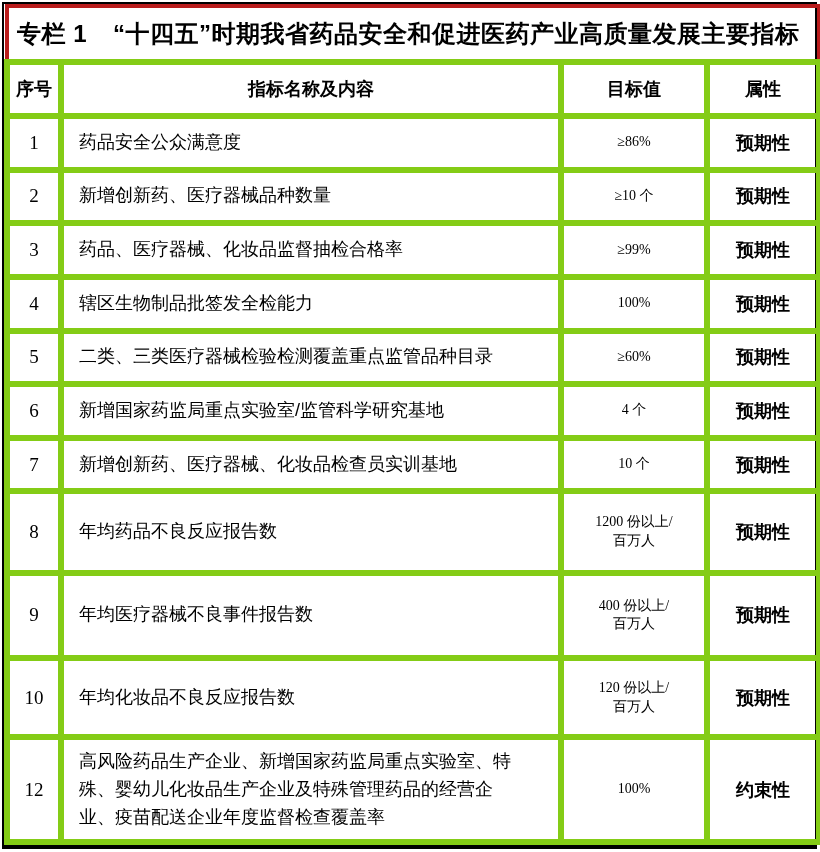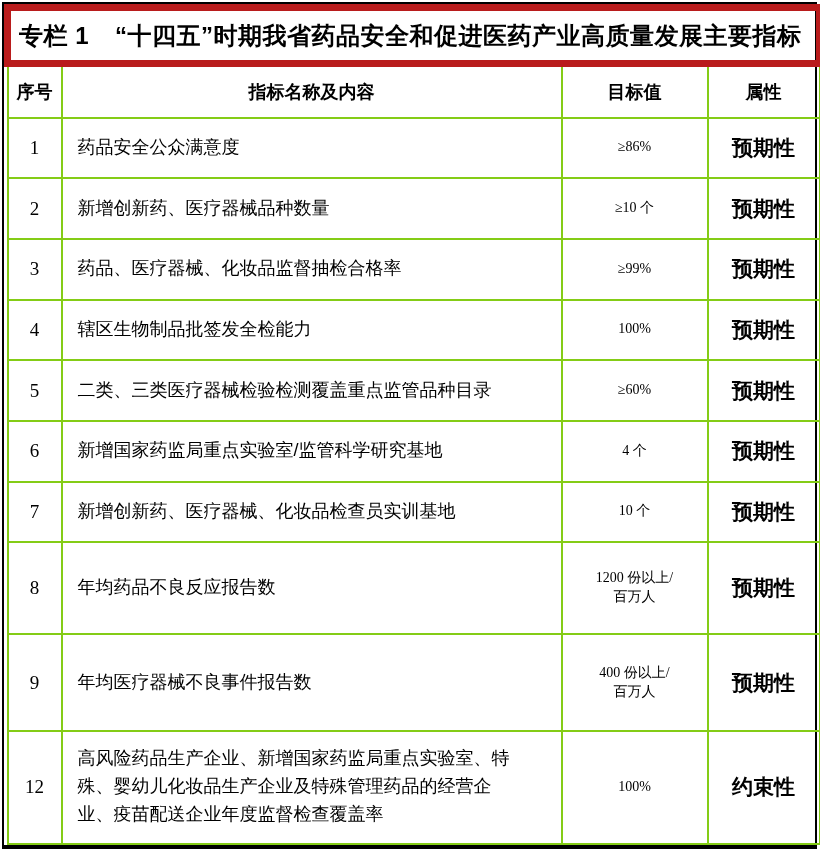--- a/index.html
+++ b/index.html
@@ -25,29 +25,29 @@
     border: 2px solid #000;
     border-bottom-width: 4px;
   }
   table.indicators {
     width: 100%;
     height: 100%;
     border-collapse: collapse;
     table-layout: fixed;
   }
   .indicators th, .indicators td {
-    border: 2px solid #84cc16;
+    border: 6px solid #84cc16;
     padding: 2px 6px;
     vertical-align: middle;
     box-sizing: border-box;
   }
   
   tr.title-row th {
     height: 56px;
-    border: 7px solid #b91c1c;
+    border: 4px solid #b91c1c;
     text-align: left;
     padding-left: 8px;
     font-size: 24px;
     font-weight: bold;
     letter-spacing: 0.5px;
     white-space: nowrap;
   }
   .title-main { margin-left: 26px; }
   
   tr.header-row th {
@@ -80,21 +80,21 @@
   }
   td.c-target {
     font-family: "Liberation Serif", serif;
     font-weight: normal;
     font-size: 14px;
     text-align: center;
     white-space: pre-line;
     line-height: 1.35;
   }
   td.c-attr {
-    font-size: 21px;
+    font-size: 18px;
     font-weight: bold;
     text-align: center;
   }
 </style>
 </head>
 <body>
 
 <div class="page">
   <div class="table-wrap">
     <table class="indicators">
@@ -168,20 +168,27 @@
             <td class="c-attr">预期性</td>
           </tr>
           <tr>
             <td class="c-no">9</td>
             <td class="c-name">年均医疗器械不良事件报告数</td>
             <td class="c-target">400 份以上/
 百万人</td>
             <td class="c-attr">预期性</td>
           </tr>
           <tr>
+            <td class="c-no">10</td>
+            <td class="c-name">年均化妆品不良反应报告数</td>
+            <td class="c-target">120 份以上/
+百万人</td>
+            <td class="c-attr">预期性</td>
+          </tr>
+          <tr>
             <td class="c-no">12</td>
             <td class="c-name">高风险药品生产企业、新增国家药监局重点实验室、特殊、婴幼儿化妆品生产企业及特殊管理药品的经营企业、疫苗配送企业年度监督检查覆盖率</td>
             <td class="c-target">100%</td>
             <td class="c-attr">约束性</td>
           </tr>
         </tbody>
     </table>
   </div>
 </div>
 

